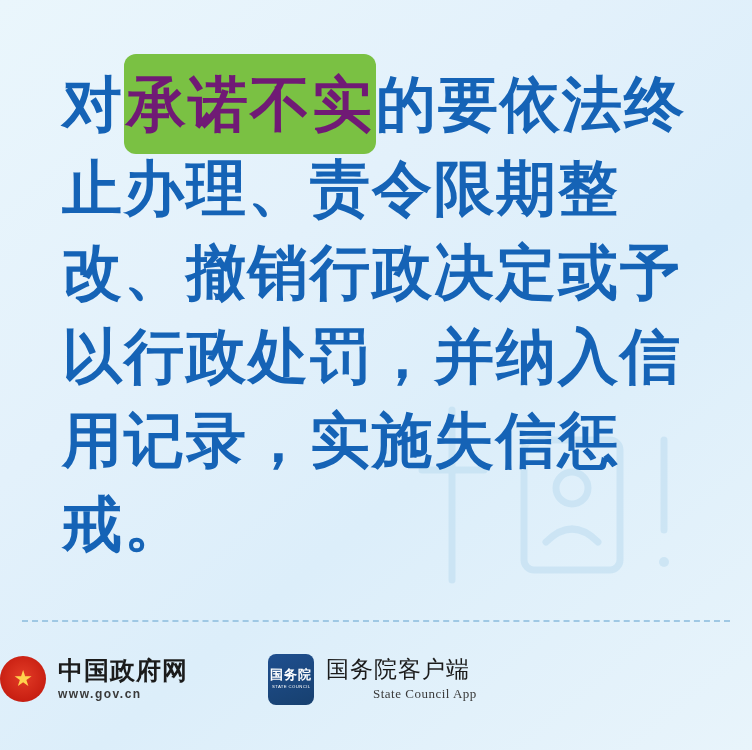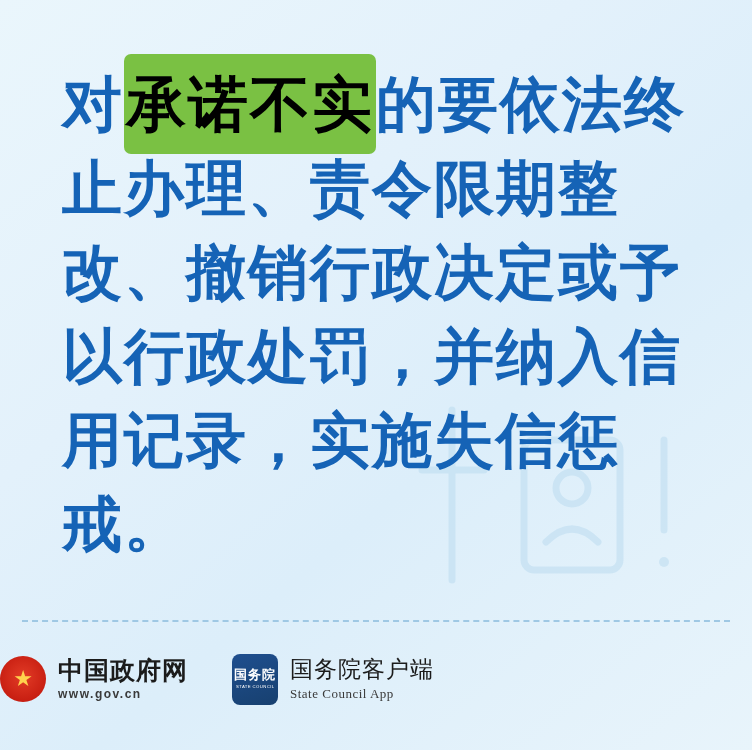--- a/index.html
+++ b/index.html
@@ -45,23 +45,23 @@
     font-size: 60px;
     line-height: 84px;
     letter-spacing: 2px;
     color: #1563b6;
     white-space: pre-wrap;
     word-break: break-all;
     margin: 0;
   }
   .hl {
     background: #7ac143;
-    color: #000000;
+    color: #701a75;
     padding: 15px 2px;
-    border-radius: 7px;
+    border-radius: 12px;
   }
   .divider {
     position: absolute;
     left: 22px;
     right: 22px;
     bottom: 128px;
     height: 0;
     border-top: 2px dashed #9fc8e4;
   }
   .footer {
@@ -122,20 +122,21 @@
     height: 51px;
     border-radius: 8px;
     background: linear-gradient(160deg, #1f4f8f 0%, #17406f 100%);
     color: #ffffff;
     display: flex;
     flex-direction: column;
     align-items: center;
     justify-content: center;
     flex: none;
     line-height: 1.05;
+    margin-left: 36px;
   }
   .appicon .a1 {
     font-family: "DejaVu Sans", "Liberation Sans", sans-serif;
     font-size: 13px;
     font-weight: bold;
     letter-spacing: 1px;
   }
   .appicon .a2 {
     font-size: 4.5px;
     letter-spacing: 0.4px;
@@ -148,20 +149,21 @@
     font-weight: normal;
     color: #1b1b1b;
     letter-spacing: 1px;
   }
   .app-en {
     font-family: "Liberation Serif", serif;
     font-size: 13px;
     color: #3a3a3a;
     letter-spacing: 0.5px;
     margin-top: 5px;
+    margin-left: 47px;
   }
 </style>
 </head>
 <body>
 
 <div class="poster">
 
   <svg class="watermark" viewBox="0 0 300 220" xmlns="http://www.w3.org/2000/svg">
     <g fill="none" stroke="#bcdcf0" stroke-width="7" stroke-linecap="round">
       <line x1="40" y1="10" x2="40" y2="180"></line>

